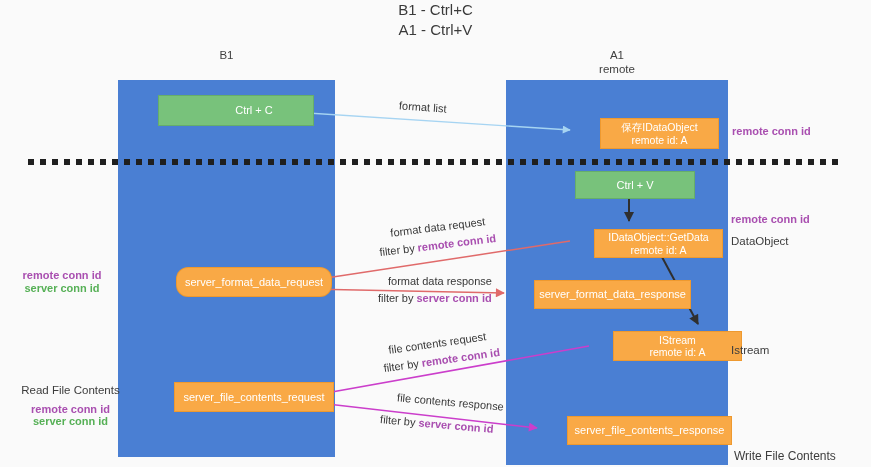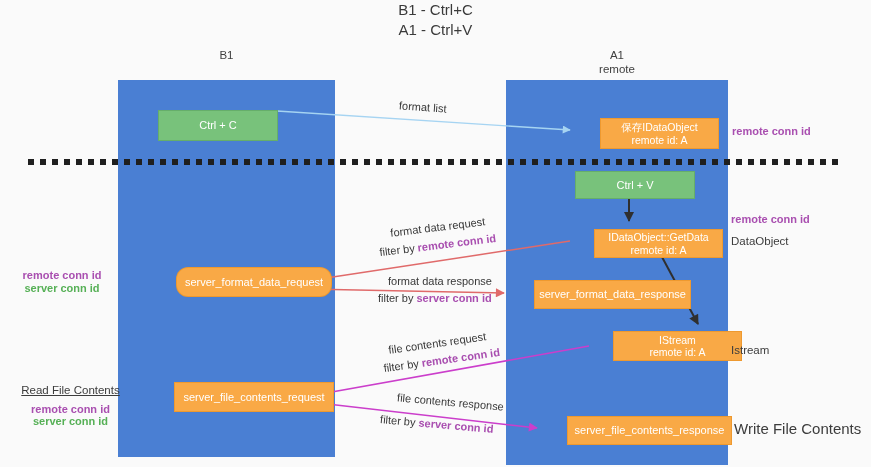--- a/index.html
+++ b/index.html
@@ -69,21 +69,21 @@
     </defs>
     <line class="st-blue" x1="277" y1="111" x2="570" y2="130" marker-end="url(#m-blue)"></line>
     <line class="st-blk" x1="629" y1="198" x2="629" y2="221" marker-end="url(#m-blk)"></line>
     <line class="st-red" x1="570" y1="241" x2="313" y2="280" marker-end="url(#m-red)"></line>
     <line class="st-red" x1="308" y1="289" x2="504" y2="293" marker-end="url(#m-red)"></line>
     <line class="st-blk" x1="662" y1="257" x2="698" y2="324" marker-end="url(#m-blk)"></line>
     <line class="st-mag" x1="589" y1="346" x2="315" y2="395" marker-end="url(#m-mag)"></line>
     <line class="st-mag" x1="310" y1="402" x2="537" y2="428" marker-end="url(#m-mag)"></line>
   </svg>
 
-  <div class="node green" style="left:158px;top:110px;width:118px;height:29px;">
+  <div class="node green" style="left:158px;top:95px;width:118px;height:29px;padding-left:36px;">
     <div>Ctrl + C</div>
   </div>
 
   <div class="node orange" style="left:576px;top:118px;width:117px;height:29px;font-size:10.5px;line-height:12.5px;">
     <div>保存IDataObject</div>
     <div>remote id: A</div>
   </div>
 
   <div class="node green" style="left:575px;top:171px;width:118px;height:26px;">
     <div>Ctrl + V</div>
@@ -112,27 +112,27 @@
   </div>
 
   <div class="node orange" style="left:543px;top:416px;width:163px;height:27px;">
     <div>server_file_contents_response</div>
   </div>
 
   <div class="slabel purple" style="left:732px;top:125px;">remote conn id</div>
   <div class="slabel purple" style="left:731px;top:213px;">remote conn id</div>
   <div class="slabel" style="left:731px;top:235px;font-size:11.5px;">DataObject</div>
   <div class="slabel" style="left:731px;top:344px;font-size:11.5px;">Istream</div>
-  <div class="slabel" style="left:734px;top:423px;font-size:15px;">Write File Contents</div>
+  <div class="slabel" style="left:734px;top:450px;font-size:12px;">Write File Contents</div>
 
   <div class="slabel ctr" style="left:18px;top:269px;width:88px;line-height:12.5px;">
     <div class="purple">remote conn id</div>
     <div class="greenTxt">server conn id</div>
   </div>
-  <div class="slabel ctr" style="left:18px;top:384px;width:105px;font-size:11.5px;text-decoration:underline;">Read File Contents</div>
+  <div class="slabel ctr" style="left:18px;top:384px;width:105px;font-size:11.5px;">Read File Contents</div>
   <div class="slabel ctr" style="left:18px;top:404px;width:105px;line-height:11.5px;">
     <div class="purple">remote conn id</div>
     <div class="greenTxt">server conn id</div>
   </div>
 
   <div class="elabel" style="left:399px;top:101px;transform:rotate(4deg);">format list</div>
 
   <div class="elabel" style="left:390px;top:221px;transform:rotate(-7deg);">format data request</div>
   <div class="elabel" style="left:379px;top:239px;transform:rotate(-7deg);">
     <span class="pfx">filter by</span><span class="purple">remote conn id</span>

